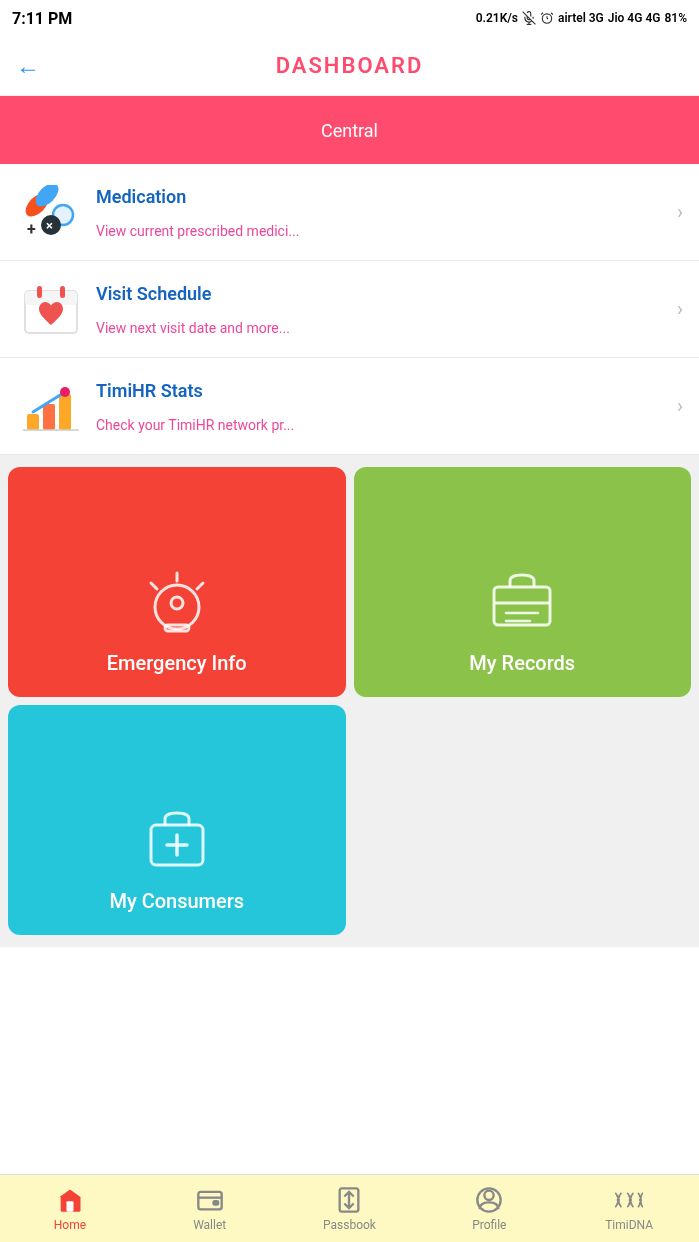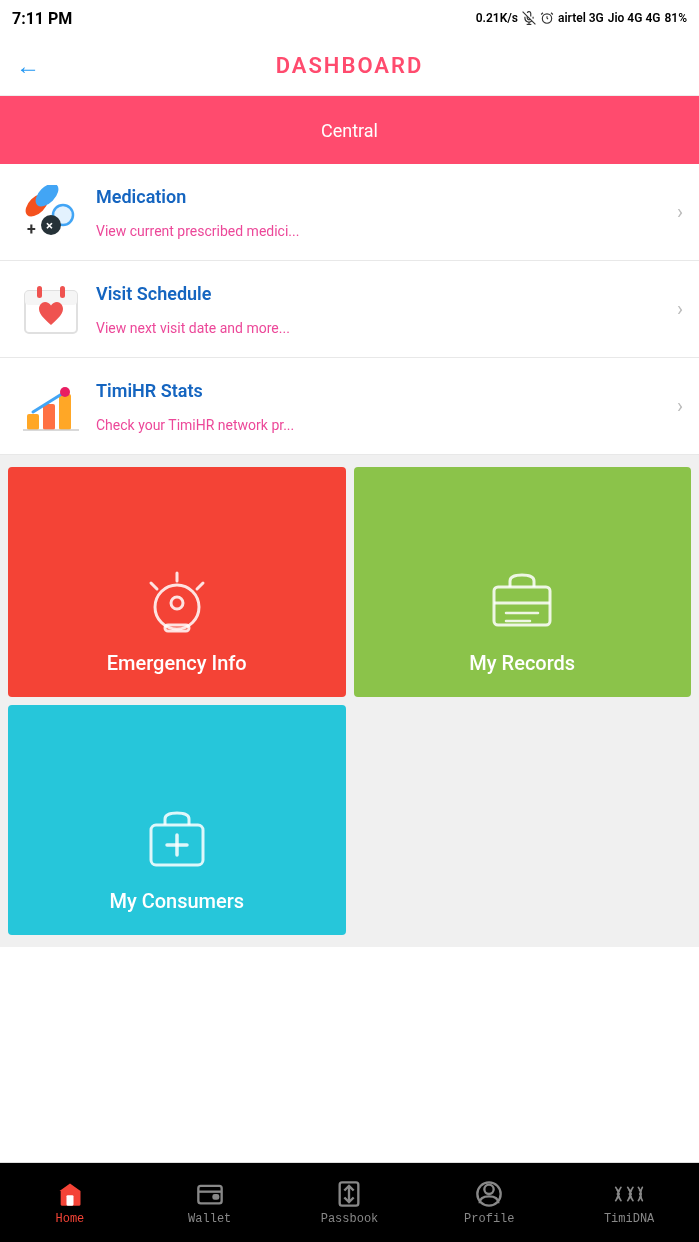--- a/index.html
+++ b/index.html
@@ -105,21 +105,21 @@
 
     
     .grid-section {
       display: grid;
       grid-template-columns: 1fr 1fr;
       gap: 8px;
       padding: 12px 8px;
       background: #f0f0f0;
     }
     .grid-btn {
-      border-radius: 4px;
+      border-radius: 12px;
       height: 230px;
       display: flex;
       flex-direction: column;
       align-items: center;
       justify-content: flex-end;
       padding-bottom: 22px;
       cursor: pointer;
       position: relative;
       overflow: hidden;
     }
@@ -137,26 +137,25 @@
     .btn-records { background: #8BC34A; }
     .btn-providers { background: #29B6F6; }
     .btn-consumers { background: #26C6DA; }
 
     
     .bottom-nav {
       position: fixed;
       bottom: 0;
       left: 0;
       width: 699px;
-      height: 80px;
-      background: #000000;
+      height: 68px;
+      background: #fef9c3;
       border-top: 1px solid #ddd;
       display: flex;
       align-items: center;
-      font-family: Liberation Mono, monospace;
     }
     .nav-item {
       flex: 1;
       display: flex;
       flex-direction: column;
       align-items: center;
       justify-content: center;
       height: 100%;
       cursor: pointer;
       gap: 4px;

